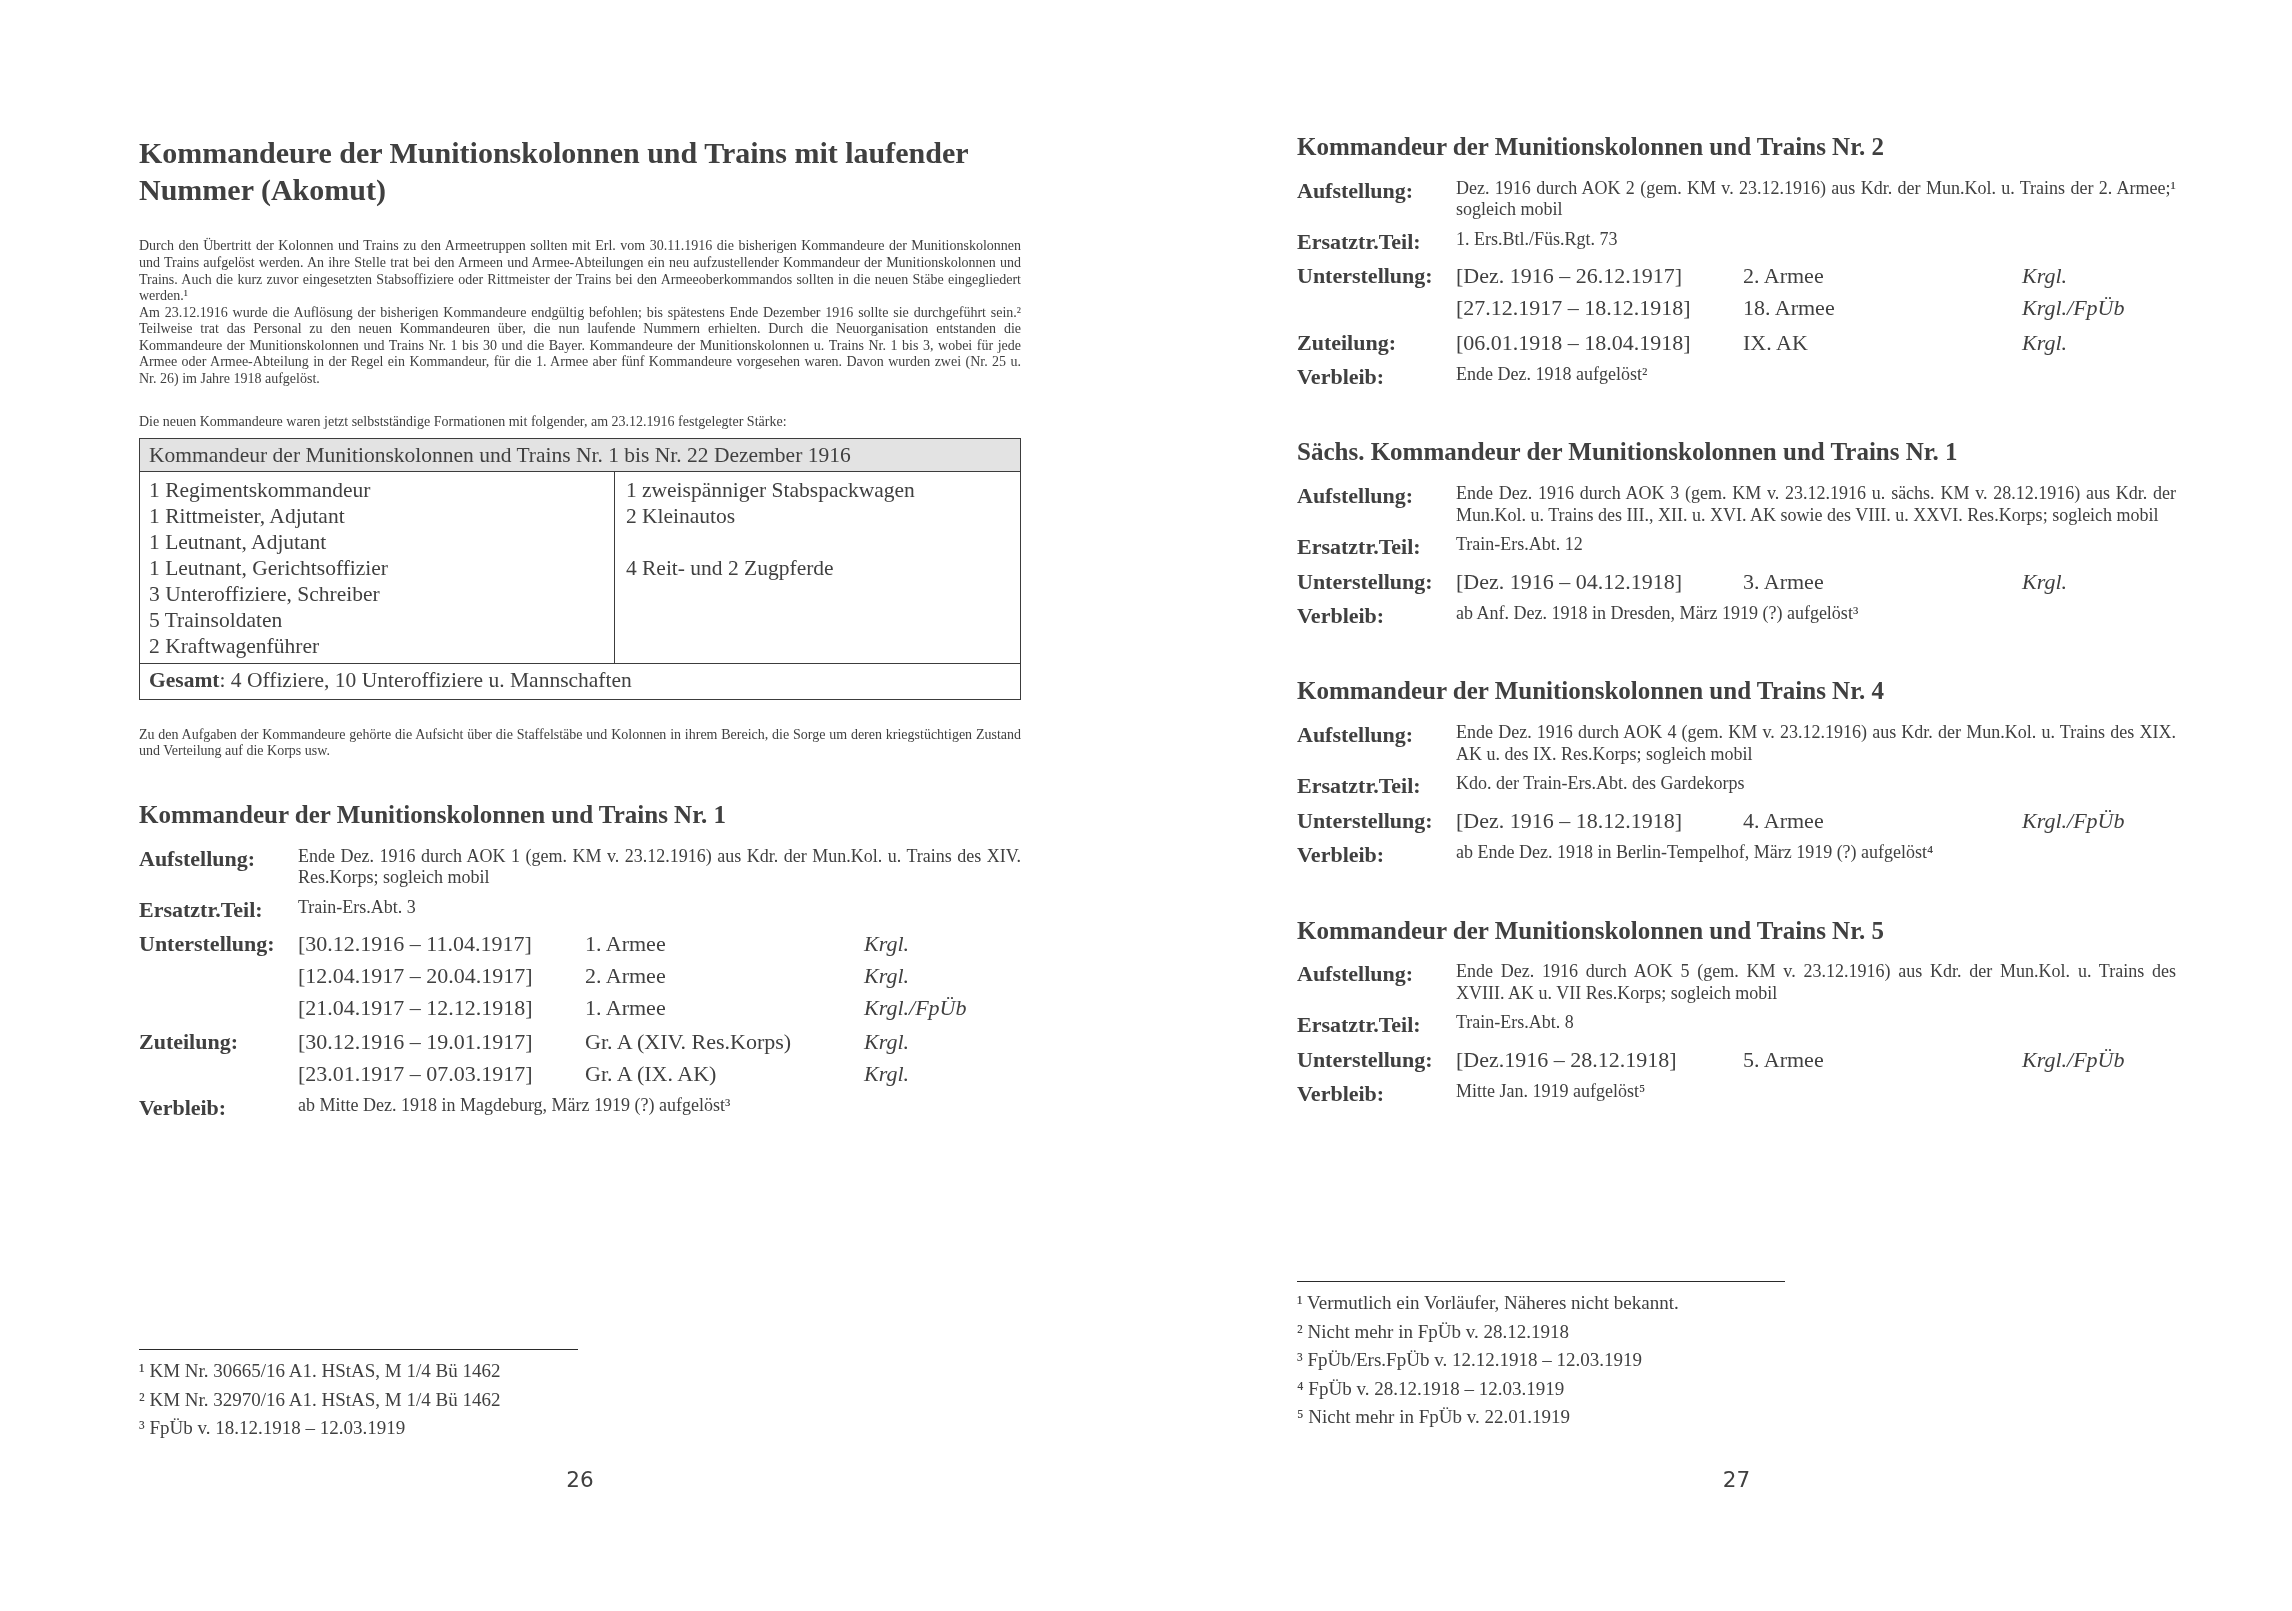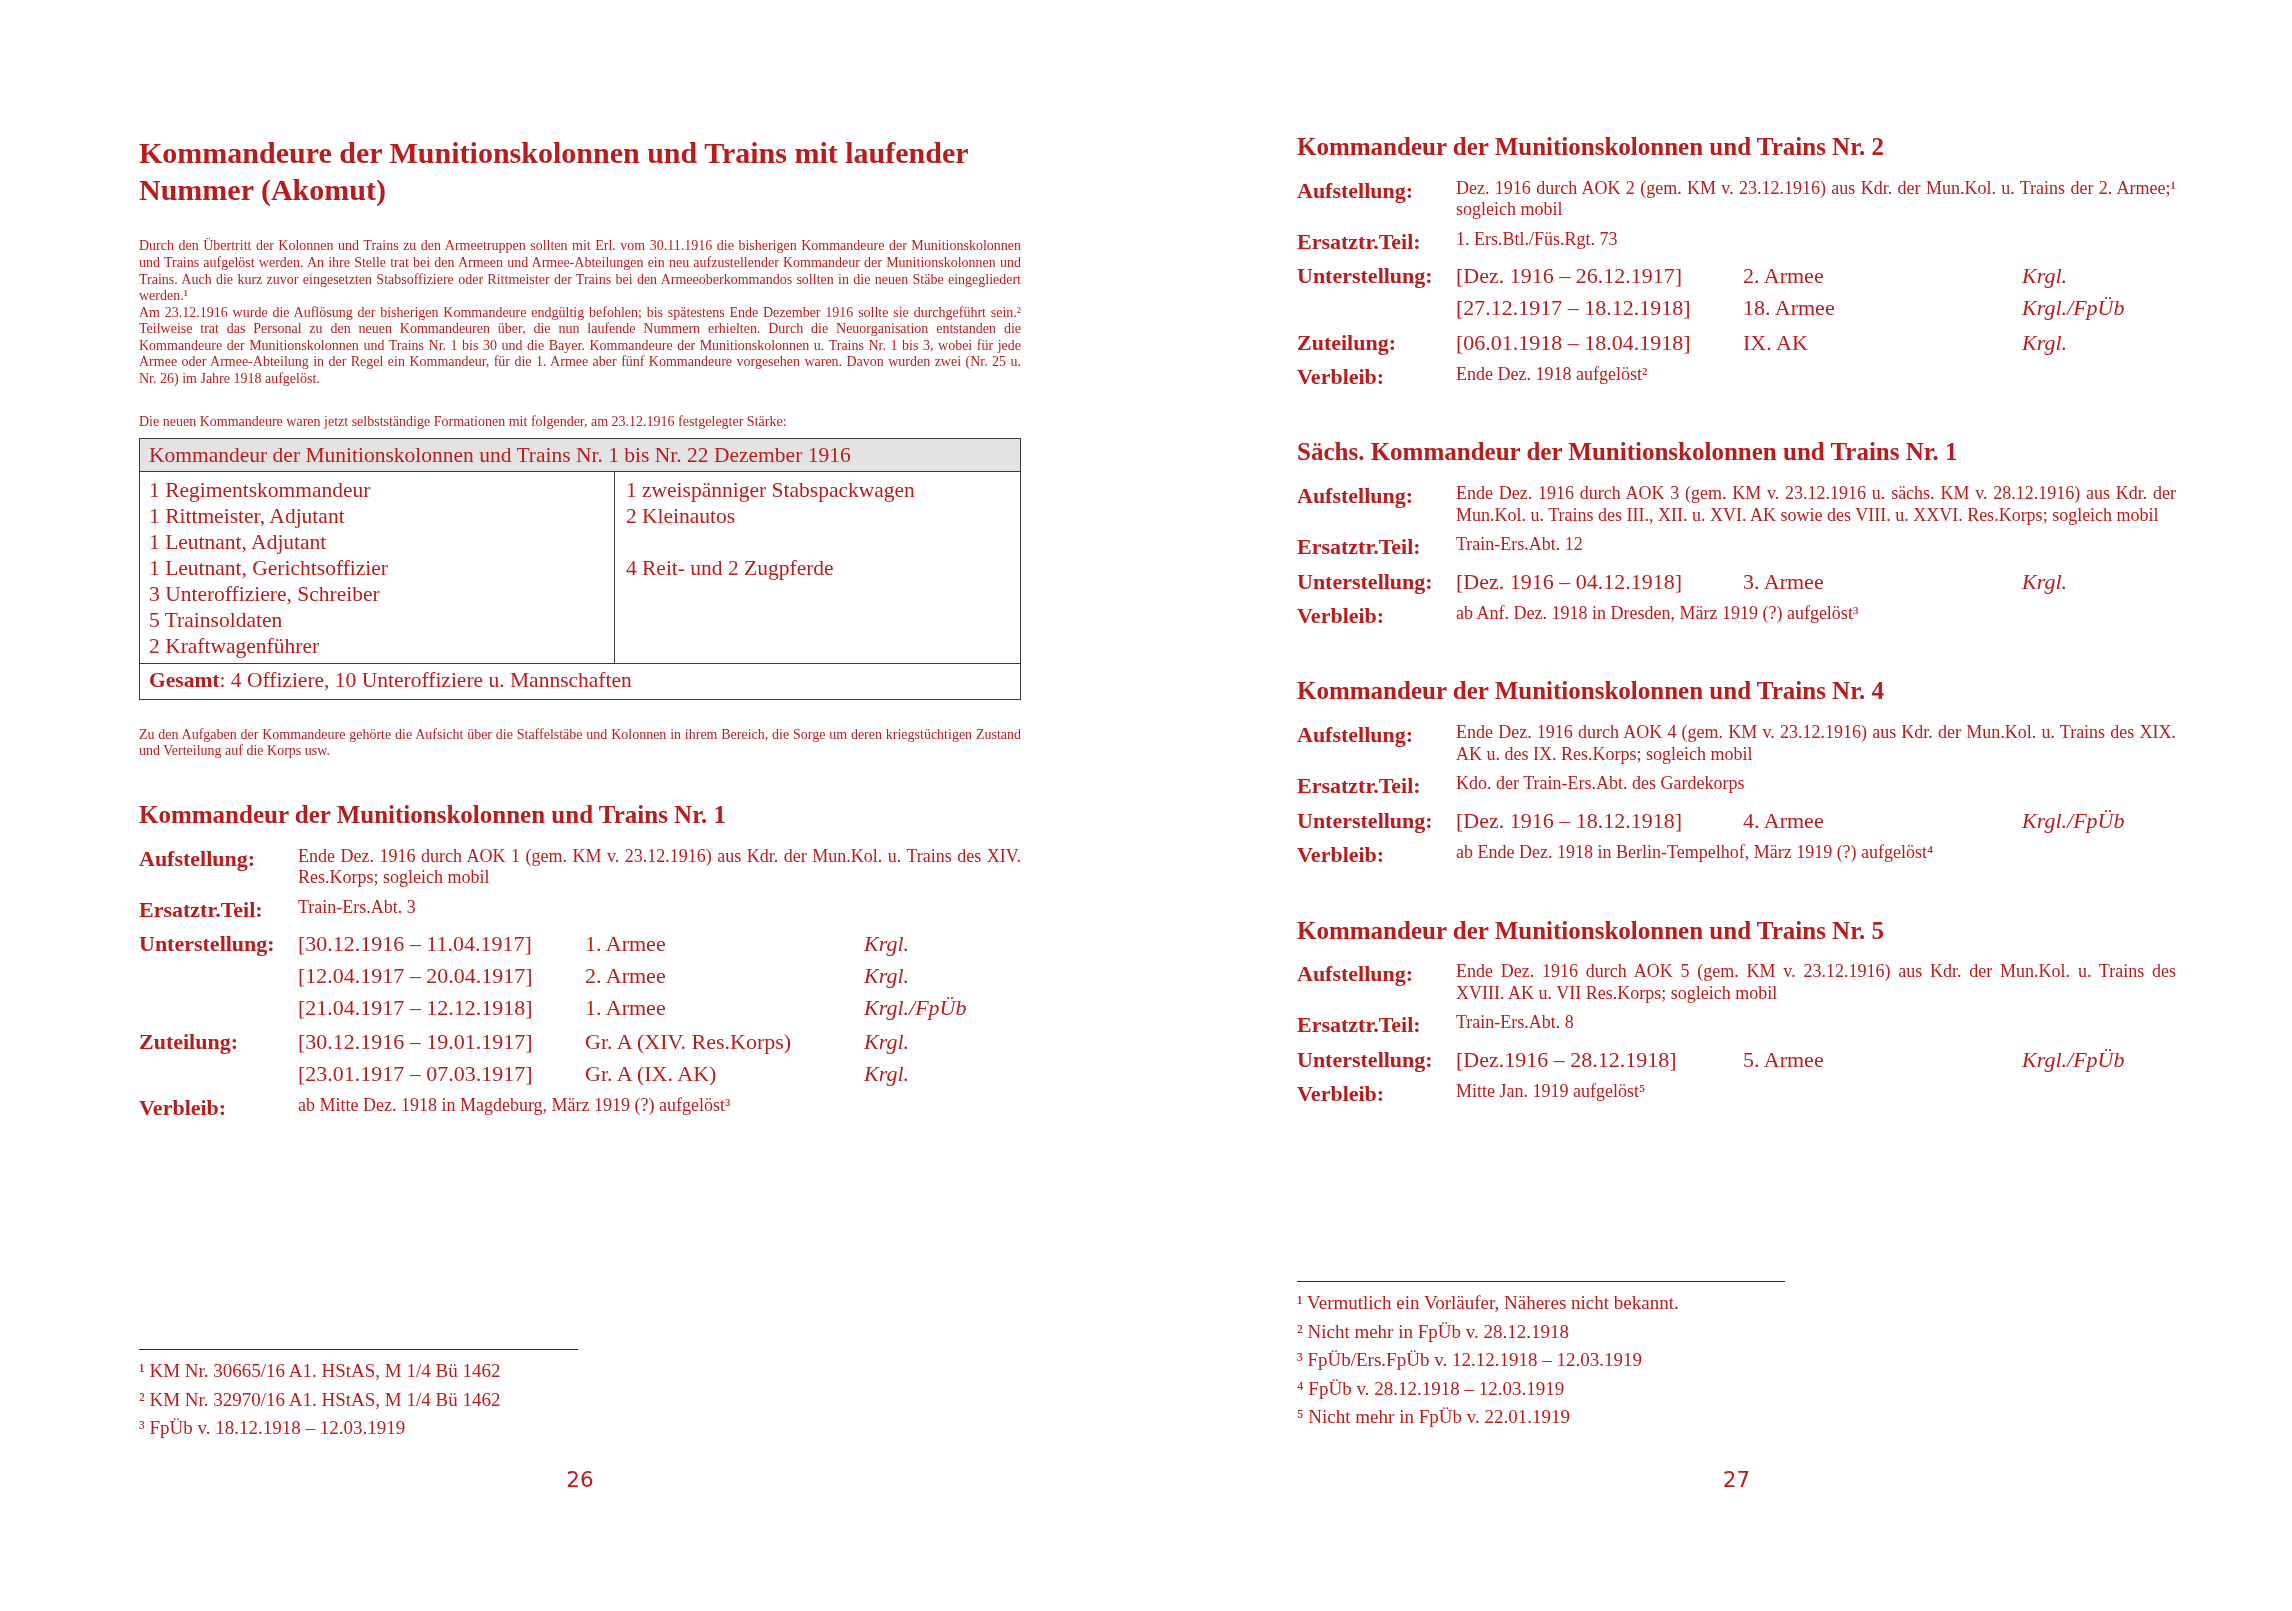--- a/index.html
+++ b/index.html
@@ -1,18 +1,18 @@
 <!DOCTYPE html>
 <html style="font-size:14.3px"><head>
 <meta charset="utf-8">
 <style>
   html, body { margin:0; padding:0; background:#ffffff; }
   #canvas {
     position:relative; width:2293px; height:1611px; overflow:hidden;
-    font-family:"Liberation Serif","DejaVu Serif",serif; color:#b91c1c;
+    font-family:"Liberation Serif","DejaVu Serif",serif; color:#404040;
     background:#ffffff;
   }
   .page { position:absolute; top:0; height:1611px; }
   .page-left  { left:139px;  width:882px; }
   .page-right { left:1297px; width:879px; }
 
   h1.doc-title {
     margin:134px 0 30px 0; font-size:30px; line-height:1.24; font-weight:bold;
   }
   h2.sec-title { margin:0; font-size:25px; line-height:1.15; font-weight:bold; }

